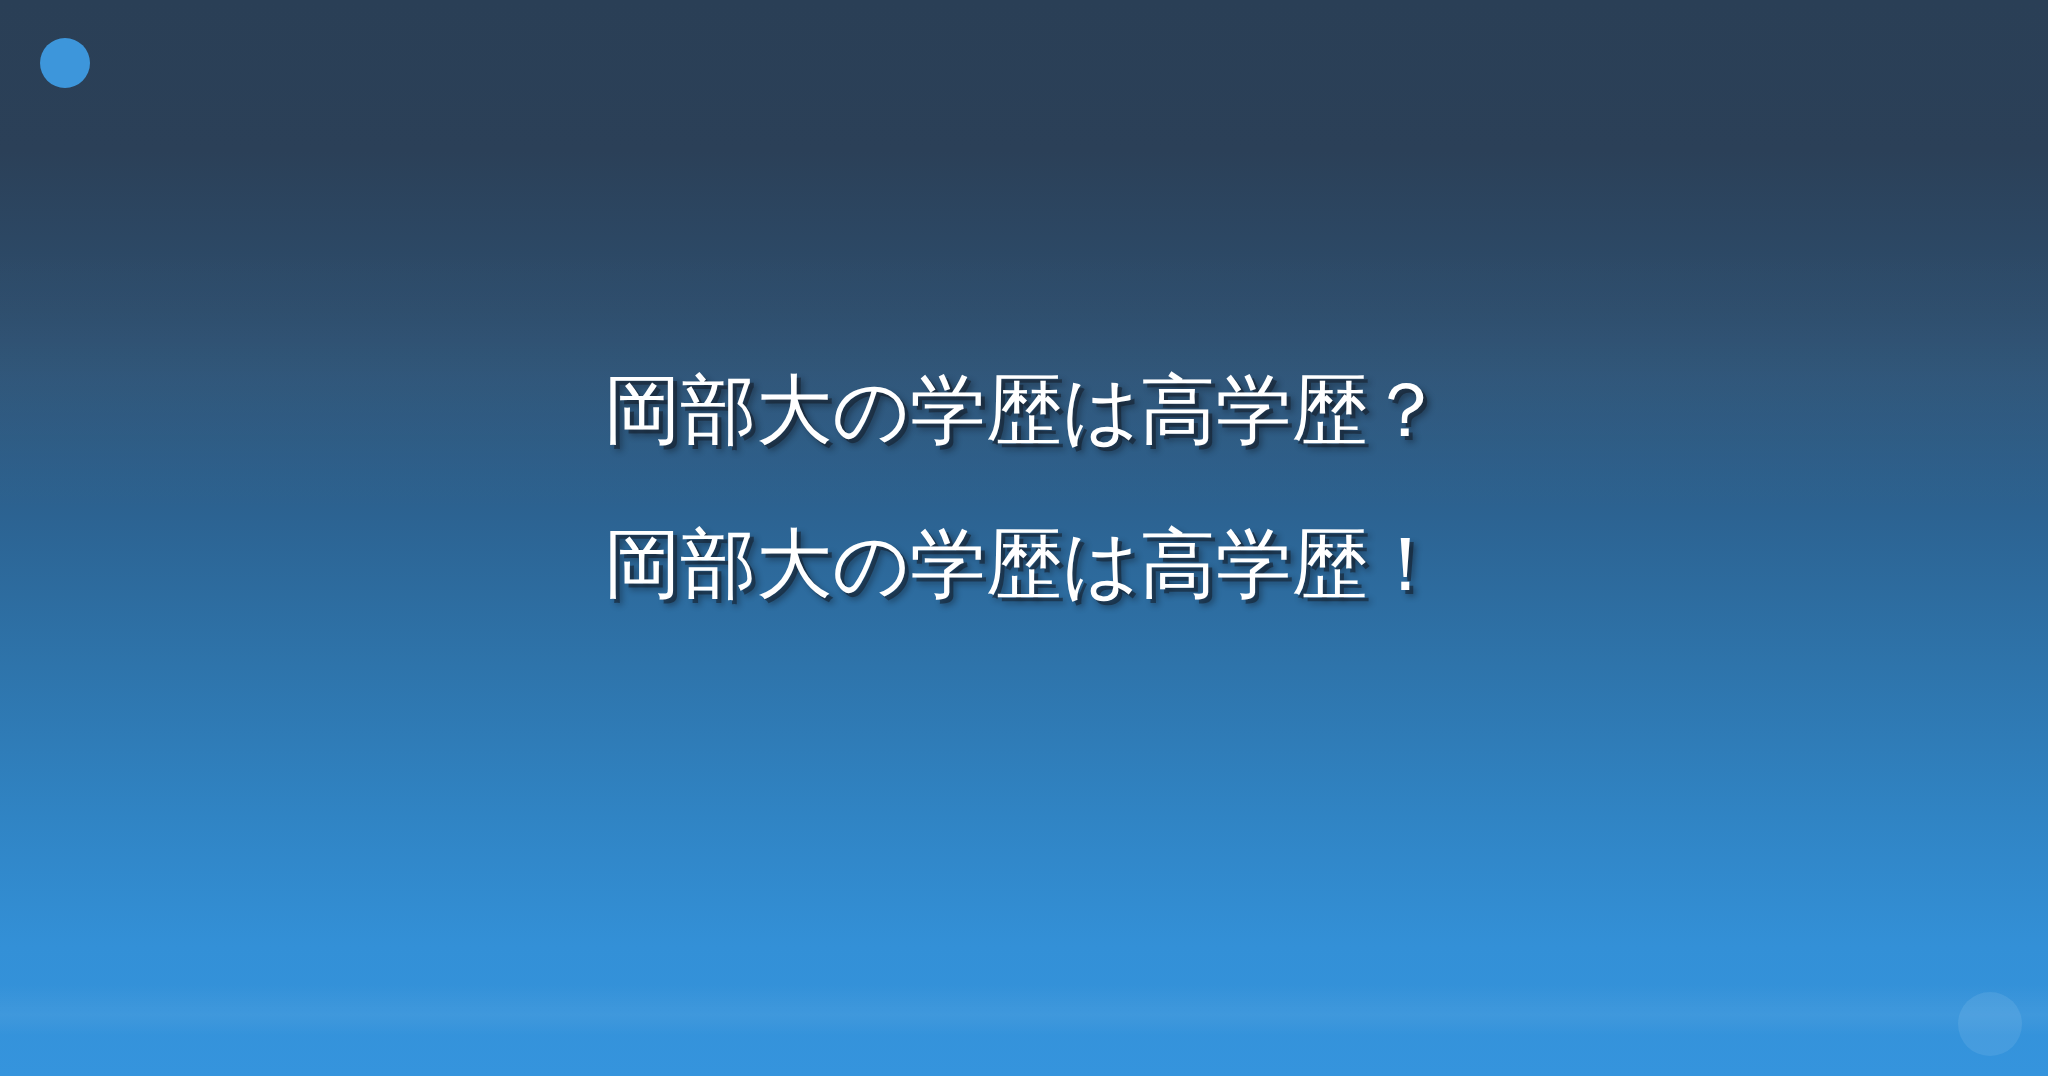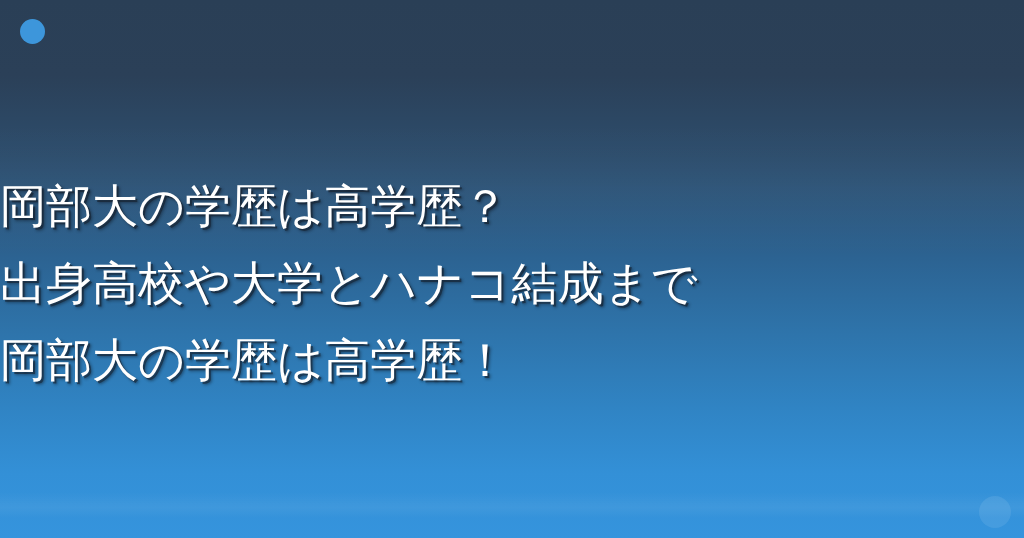--- a/index.html
+++ b/index.html
@@ -76,23 +76,23 @@
     border-radius: 50%;
     background: rgba(255,255,255,0.085);
   }
 
   
   .headline {
     position: absolute;
     left: 0;
     right: 0;
     top: 168px;
-    text-align: left;
+    text-align: center;
     color: #ffffff;
-    font-size: 46px;
+    font-size: 38px;
     line-height: 77px;
     font-weight: 400;
     letter-spacing: 0px;
     text-shadow:
       2px 2px 0 rgba(20,28,38,0.55),
       3px 3px 3px rgba(12,18,26,0.45);
     white-space: nowrap;
   }
   .headline .line {
     display: block;
@@ -104,17 +104,16 @@
 <div class="eyecatch">
 
   <div class="band-mid"></div>
   <div class="band-bottom"></div>
 
   <div class="dot-top-left"></div>
   <div class="dot-bottom-right"></div>
 
   <div class="headline">
     <span class="line">岡部大の学歴は高学歴？</span>
-    <span class="line">出身高校や大学とハナコ結成まで</span>
     <span class="line">岡部大の学歴は高学歴！</span>
   </div>
 
 </div>
 
 </body></html>

